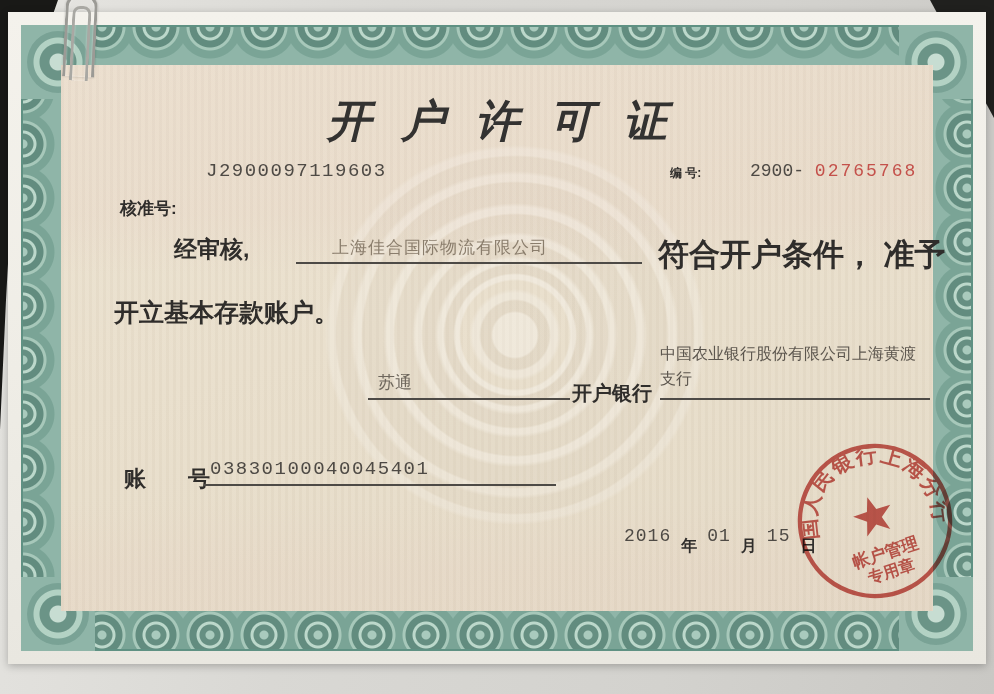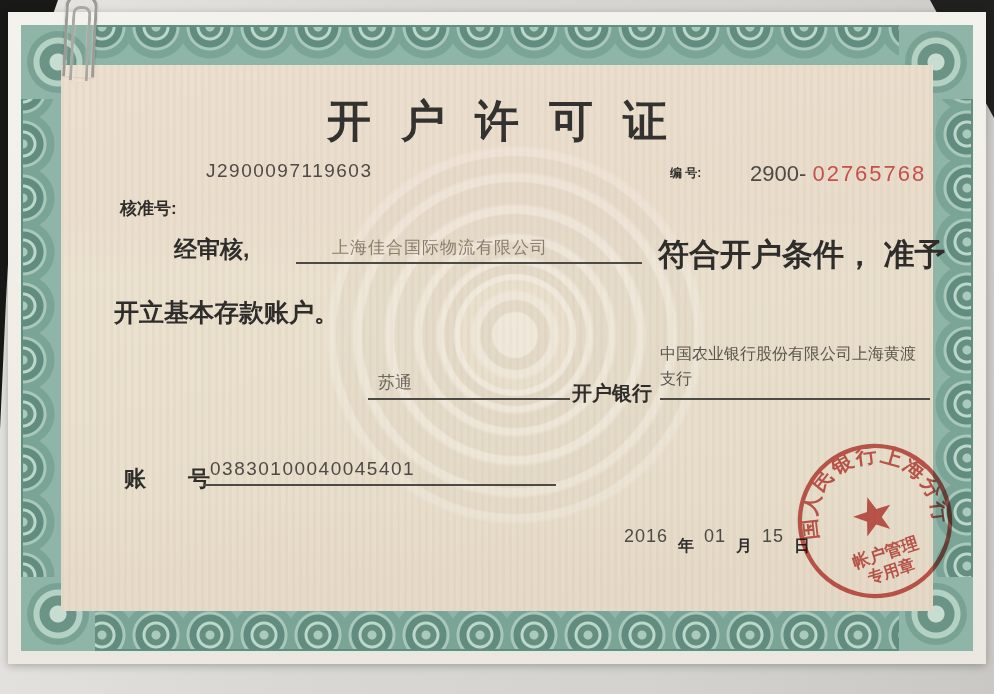--- a/index.html
+++ b/index.html
@@ -52,27 +52,27 @@
       repeating-linear-gradient(90deg,rgba(120,100,80,.035) 0 3px,rgba(255,255,255,.03) 3px 7px),
       linear-gradient(165deg,#ece3d1 0%,#e9dfcc 45%,#e4dac6 100%);}
   .rosette{position:absolute;left:264px;top:80px;width:380px;height:380px;border-radius:50%;opacity:.55;pointer-events:none;
     background:
       radial-gradient(circle,rgba(255,255,255,0) 0 54px,rgba(255,255,255,.55) 56px 60px,rgba(201,190,176,.30) 62px 70px,rgba(255,255,255,.5) 72px 76px,rgba(201,190,176,.25) 80px 92px,rgba(255,255,255,.45) 94px 99px,rgba(201,190,176,.22) 103px 120px,rgba(255,255,255,.45) 122px 128px,rgba(201,190,176,.2) 132px 152px,rgba(255,255,255,.4) 154px 160px,rgba(201,190,176,.18) 164px 178px,rgba(255,255,255,.35) 180px 186px,rgba(255,255,255,0) 190px);}
   .rosette::before{content:"";position:absolute;inset:120px;border-radius:50%;
     background:radial-gradient(circle,rgba(255,255,255,.5) 0 22px,rgba(201,190,176,.3) 24px 34px,rgba(255,255,255,.45) 36px 42px,rgba(255,255,255,0) 46px);}
   
   .abs{position:absolute;}
   .title{left:0;right:0;top:80px;text-align:center;font-size:44px;font-weight:600;color:#333231;
-    letter-spacing:30px;padding-left:30px;font-family:"Liberation Serif","DejaVu Serif",serif;}
+    letter-spacing:30px;padding-left:30px;font-family:"Liberation Serif","DejaVu Serif",serif;font-style:italic;}
   .lbl{font-weight:700;color:#2f2d2b;}
-  .num{font-family:Liberation Sans, sans-serif;color:#4e4a45;}
+  .num{font-family:Liberation Mono, monospace;color:#4e4a45;}
   .row-approval{left:112px;top:153px;font-size:17px;margin-top:32px;}
   .approval-val{left:198px;top:148px;font-size:19px;letter-spacing:1.5px;}
   .row-serial{left:662px;top:153px;font-size:12px;}
-  .serial-val{left:742px;top:149px;font-size:22px;}
+  .serial-val{left:742px;top:149px;font-size:18px;}
   .serial-red{color:#c4514b;letter-spacing:2px;}
   .review-lead{left:166px;top:222px;font-size:23px;}
   .field{border-bottom:2px solid #4d4a46;}
   .company-field{left:288px;top:214px;width:346px;height:36px;}
   .company-name{position:absolute;left:36px;bottom:3px;font-size:17px;color:#8a7d6c;letter-spacing:1px;white-space:nowrap;}
   .review-tail{left:650px;top:222px;font-size:31px;white-space:nowrap;}
   .line2{left:106px;top:284px;font-size:25px;}
   .legal-lbl{left:110px;top:360px;font-size:20px;}
   .legal-field{left:360px;top:352px;width:202px;height:34px;}
   .legal-name{position:absolute;left:10px;bottom:4px;font-size:17px;color:#6e675d;}

